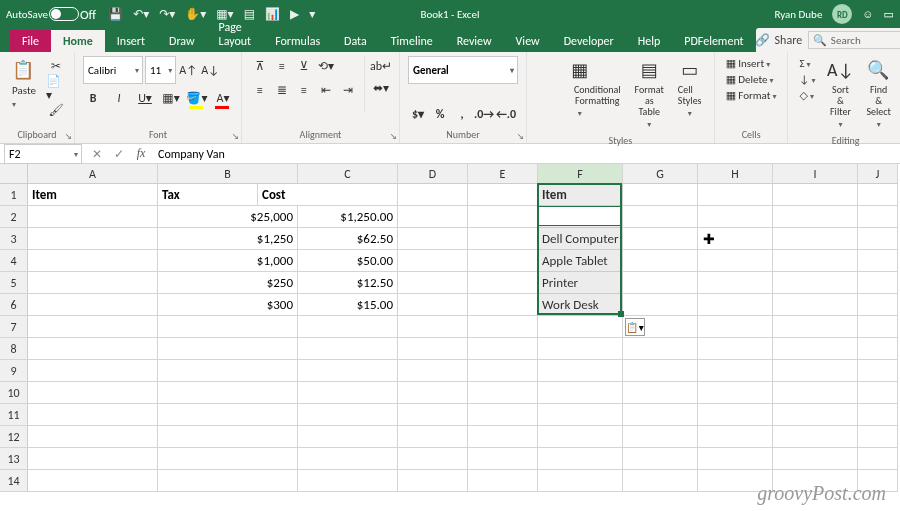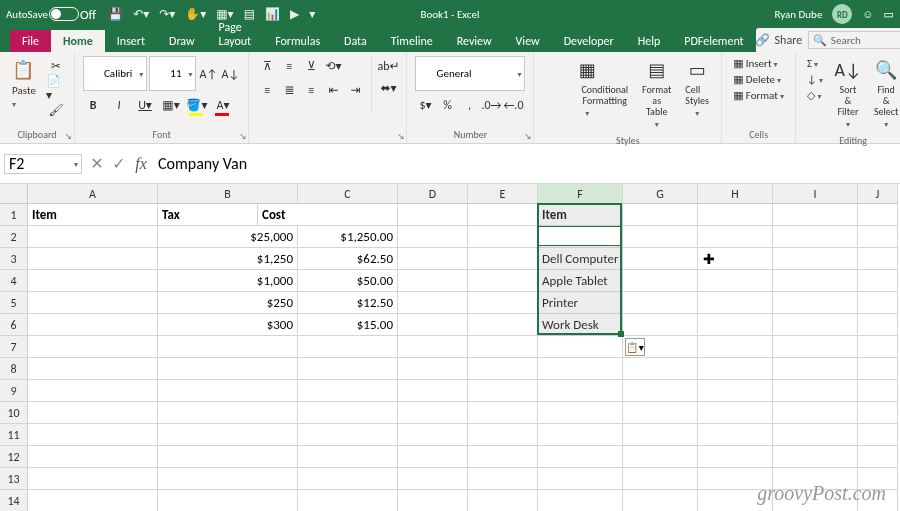--- a/index.html
+++ b/index.html
@@ -28,28 +28,28 @@
 
 .ribbon { background:#f3f2f1; height:92px; border-bottom:1px solid #d4d4d4; display:flex; }
 .group { border-right:1px solid #e1e1e1; padding:4px 8px 0; display:flex; flex-direction:column; position:relative;}
 .group-label { font-size:10px; color:#666; text-align:center; padding:3px 0 2px; }
 .group-body { flex:1; display:flex; align-items:flex-start; gap:6px;}
 .bigbtn { display:flex; flex-direction:column; align-items:center; font-size:11px; color:#333; gap:2px; padding:2px 4px; cursor:pointer;}
 .bigbtn .ic { width:24px; height:24px; display:flex; align-items:center; justify-content:center; font-size:18px;}
 .smallbtn { width:20px; height:20px; display:flex; align-items:center; justify-content:center; font-size:12px; color:#333; cursor:pointer;}
 .row { display:flex; gap:2px; align-items:center;}
 .col { display:flex; flex-direction:column; gap:2px;}
-.font-select { font-size:11px; height:35px; border:1px solid #c8c8c8; padding:0 14px 0 20px; background:#fff; position:relative; display:flex; align-items:center; min-width:60px;}
+.font-select { font-size:11px; height:28px; border:1px solid #c8c8c8; padding:0 14px 0 4px; background:#fff; position:relative; display:flex; align-items:center; min-width:60px;}
 .font-select.small{ min-width:28px;}
 .font-select::after{content:"▾"; position:absolute; right:3px; font-size:8px; color:#666;}
 .dlg-launcher{ position:absolute; right:2px; bottom:2px; font-size:8px; color:#666; cursor:pointer;}
 .sep-v{width:1px; height:56px; background:#e1e1e1;}
 
 
-.fbar { height:40px; border-bottom:1px solid #d4d4d4; display:flex; align-items:center; font-size:16px; background:#fff;}
+.fbar { height:20px; border-bottom:1px solid #d4d4d4; display:flex; align-items:center; font-size:12px; background:#fff;}
 .namebox { width:78px; height:20px; border:1px solid #ccc; margin:0 4px; padding:0 4px; display:flex; align-items:center; position:relative;}
 .namebox::after{content:"▾"; position:absolute; right:3px; font-size:8px; color:#666;}
 .fbar-btn { width:22px; text-align:center; color:#888; cursor:pointer;}
 .fx { font-style:italic; font-family:"Times New Roman"; color:#555;}
 .formula-input { flex:1; padding:0 6px; }
 
 
 .grid { position:relative; }
 .colheads { display:flex; height:20px;}
 .corner { width:28px; border-right:1px solid #ccc; border-bottom:1px solid #ccc; background:#f0f0f0;}
@@ -186,26 +186,27 @@
           <span class="smallbtn" data-name="indent-dec-icon">⇤</span>
           <span class="smallbtn" data-name="indent-inc-icon">⇥</span>
         </div>
       </div>
       <div class="sep-v"></div>
       <div class="col">
         <span class="smallbtn" data-name="wrap-text-icon">ab↵</span>
         <span class="smallbtn" data-name="merge-center-icon">⬌▾</span>
       </div>
     </div>
+    <div class="group-label">Alignment</div>
     <span class="dlg-launcher" data-name="alignment-launcher">↘</span>
   </div>
 
   <div class="group" data-name="group-number">
     <div class="group-body">
-      <div class="col" style="gap:4px;">
+      <div class="col" style="gap:20px;font-weight:bold;">
         <div class="font-select" style="min-width:110px;" data-name="number-format-select">General</div>
         <div class="row">
           <span class="smallbtn" data-name="accounting-format-icon">$▾</span>
           <span class="smallbtn" data-name="percent-format-icon">%</span>
           <span class="smallbtn" data-name="comma-format-icon">,</span>
           <span class="smallbtn" data-name="increase-decimal-icon">.0→</span>
           <span class="smallbtn" data-name="decrease-decimal-icon">←.0</span>
         </div>
       </div>
     </div>

